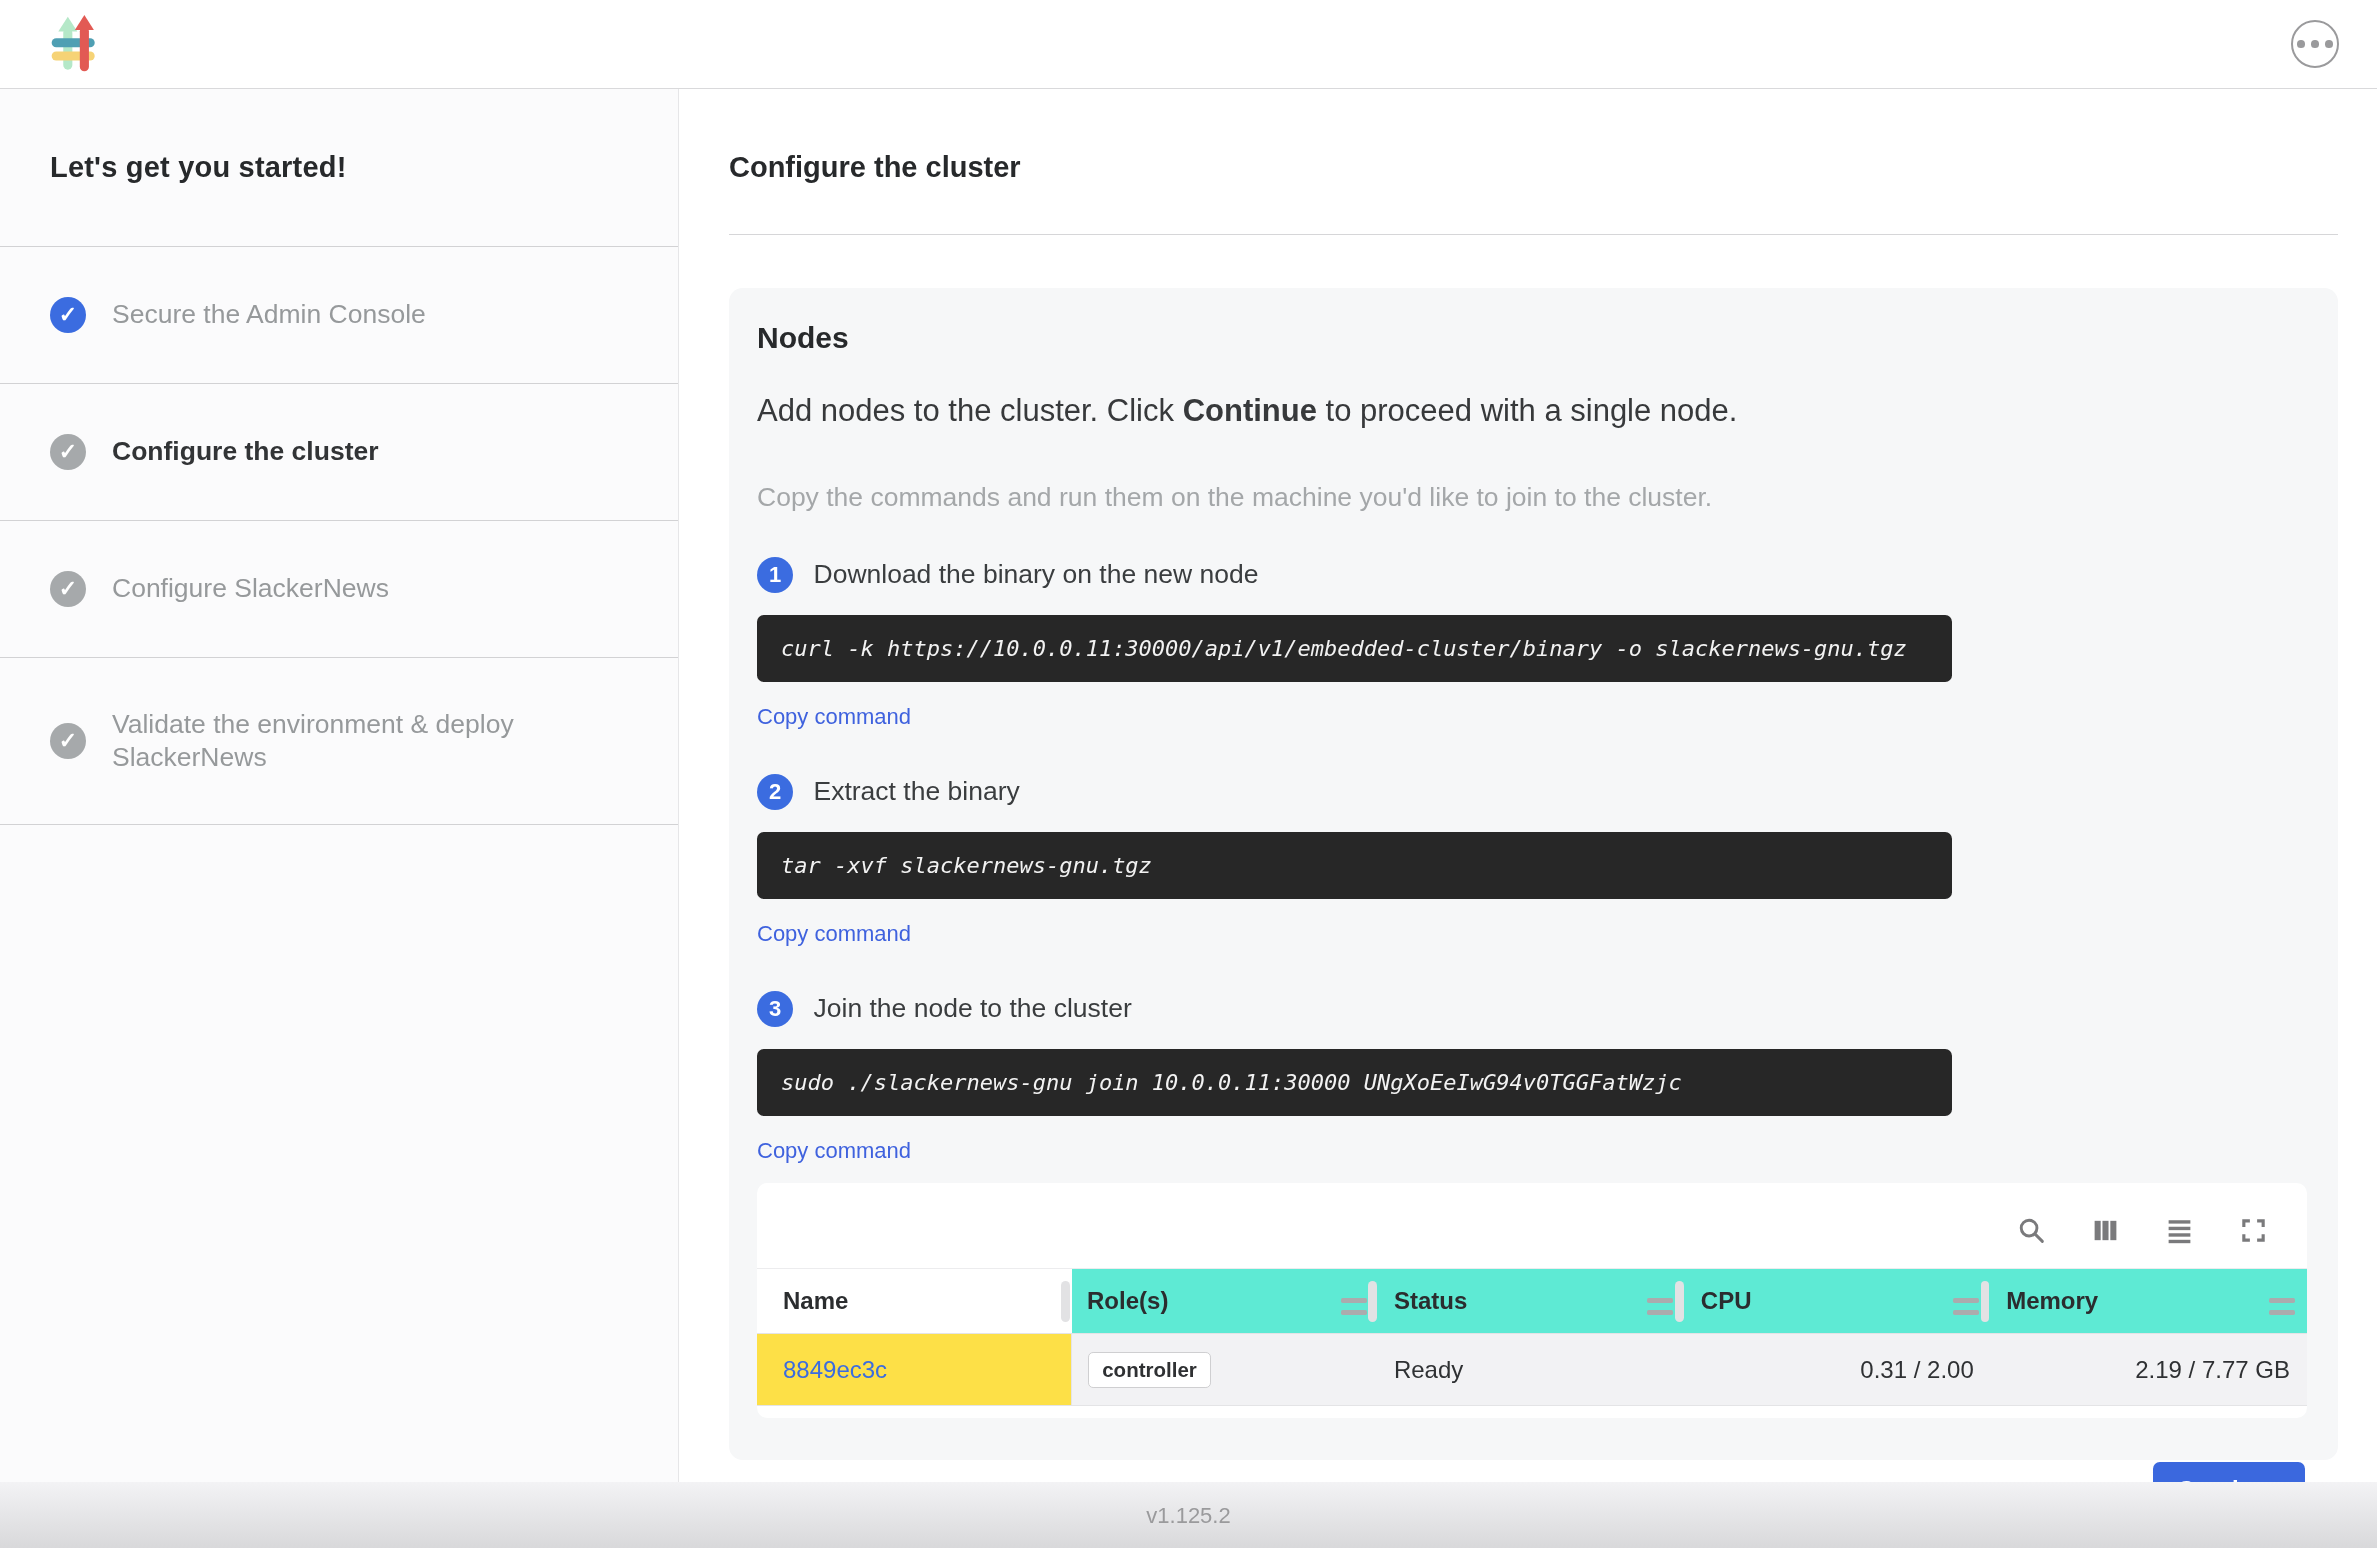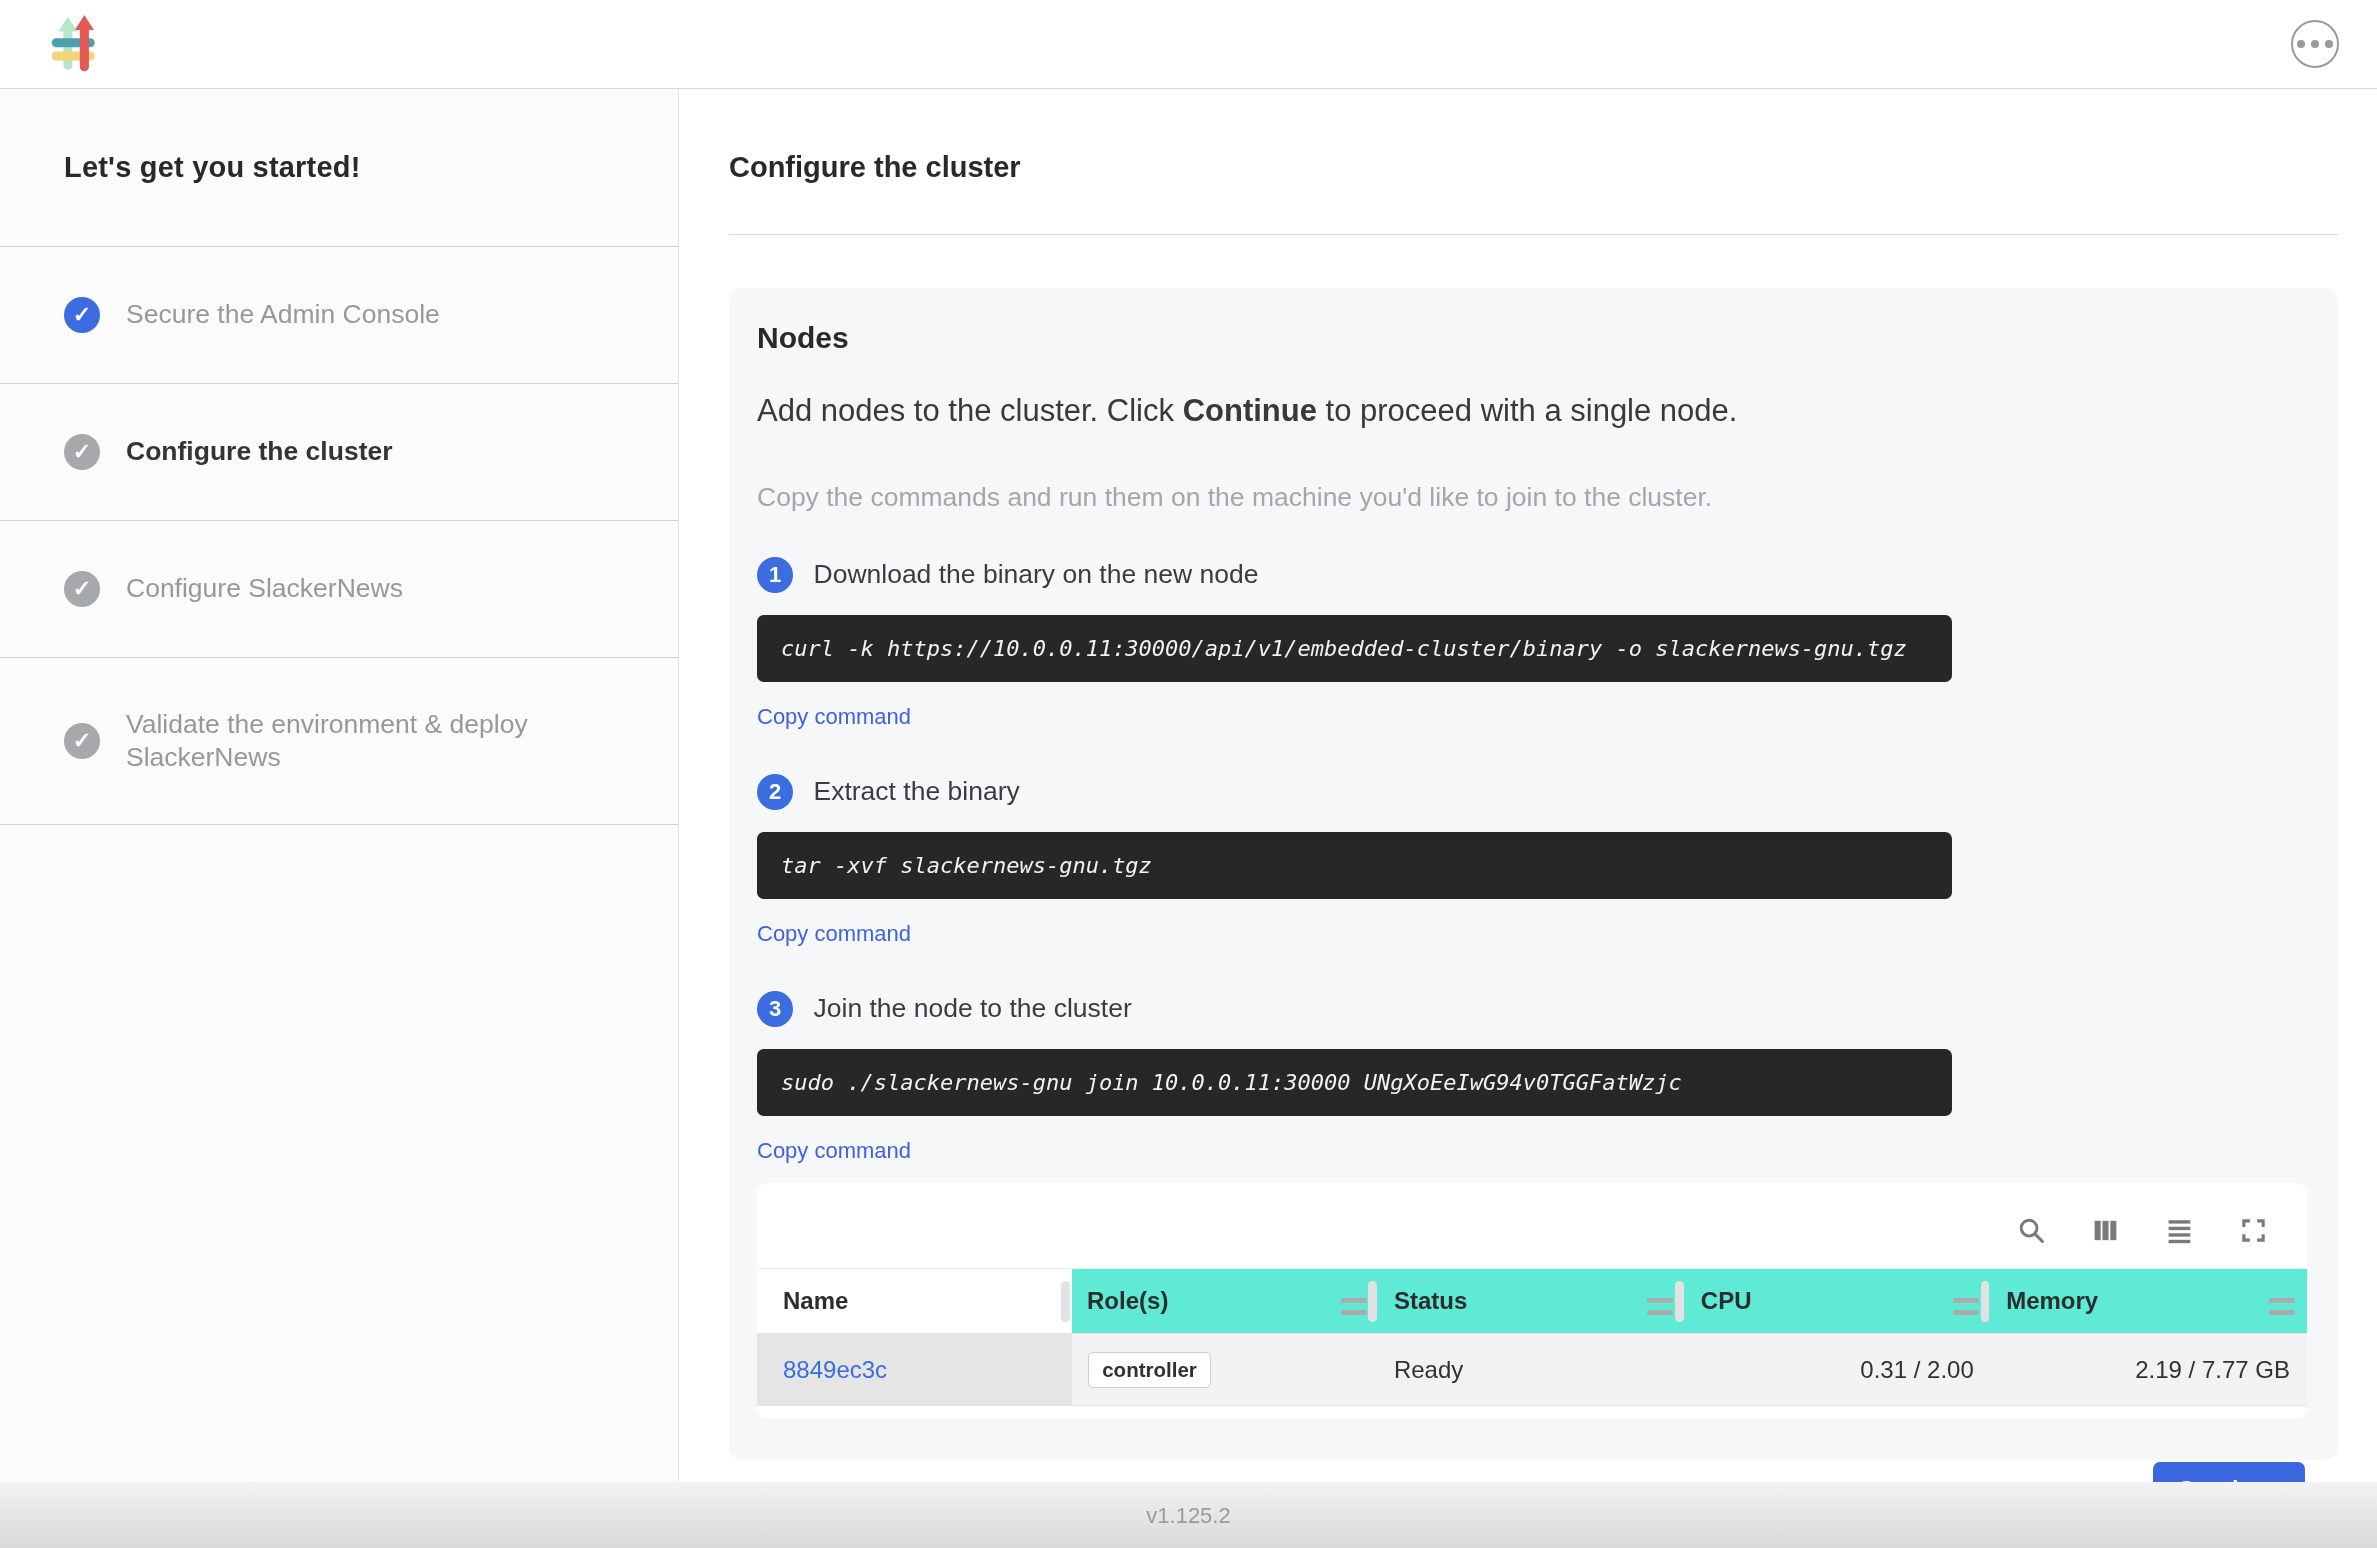--- a/index.html
+++ b/index.html
@@ -31,21 +31,21 @@
 
   
   .body-row { flex: 1 1 auto; display: flex; min-height: 0; }
 
   
   .sidebar {
     width: 679px; flex: 0 0 679px;
     background: #fbfbfc;
     border-right: 1.7px solid #e6e6e8;
   }
-  .side-block { border-bottom: 1.7px solid #d2d2d4; padding: 0 34px 0 64px; display: flex; align-items: center; }
+  .side-block { border-bottom: 1.7px solid #d2d2d4; padding: 0 34px 0 50px; display: flex; align-items: center; }
   .side-title-block { height: 158px; }
   .side-title { font-size: 29px; font-weight: bold; color: #27292b; letter-spacing: 0.2px; }
   .side-item { height: 137px; gap: 26px; cursor: pointer; }
   .side-item.tall { height: 167px; }
   .check {
     width: 36px; height: 36px; border-radius: 50%; flex: 0 0 36px;
     display: flex; align-items: center; justify-content: center;
     color: #ffffff; font-size: 22px; font-weight: bold;
   }
   .check.done { background: #3b6ce0; }
@@ -121,21 +121,21 @@
   .sep {
     position: absolute; right: 1.7px; top: 12px;
     width: 8.5px; height: 41px; border-radius: 5.1px; background: #e2e2e4;
   }
   .grid td {
     font-size: 24px; color: #2f3133; height: 72px;
     padding: 0 17px 0 15.4px;
     border-top: 1.7px solid #e4e4e6; border-bottom: 1.7px solid #e4e4e6;
     background: #f2f2f4;
   }
-  .grid td.first { background: #e5e5e5; padding-left: 26px; border-right: 1.7px solid #e4e4e6; }
+  .grid td.first { background: #fde047; padding-left: 26px; border-right: 1.7px solid #e4e4e6; }
   .grid td.num { text-align: right; }
   .node-link { color: #3b6ce0; text-decoration: none; cursor: pointer; }
   .chip {
     display: inline-block; background: #ffffff; border: 1.7px solid #cfcfd1;
     border-radius: 5.1px; padding: 5.1px 13.7px; font-size: 20.5px; font-weight: bold; color: #2f3133;
   }
 
   .actions { display: flex; justify-content: flex-end; margin-top: 44px; padding-right: 1.7px; }
   .continue-btn {
     min-width: 137px; height: 55px; padding: 0 24px;

